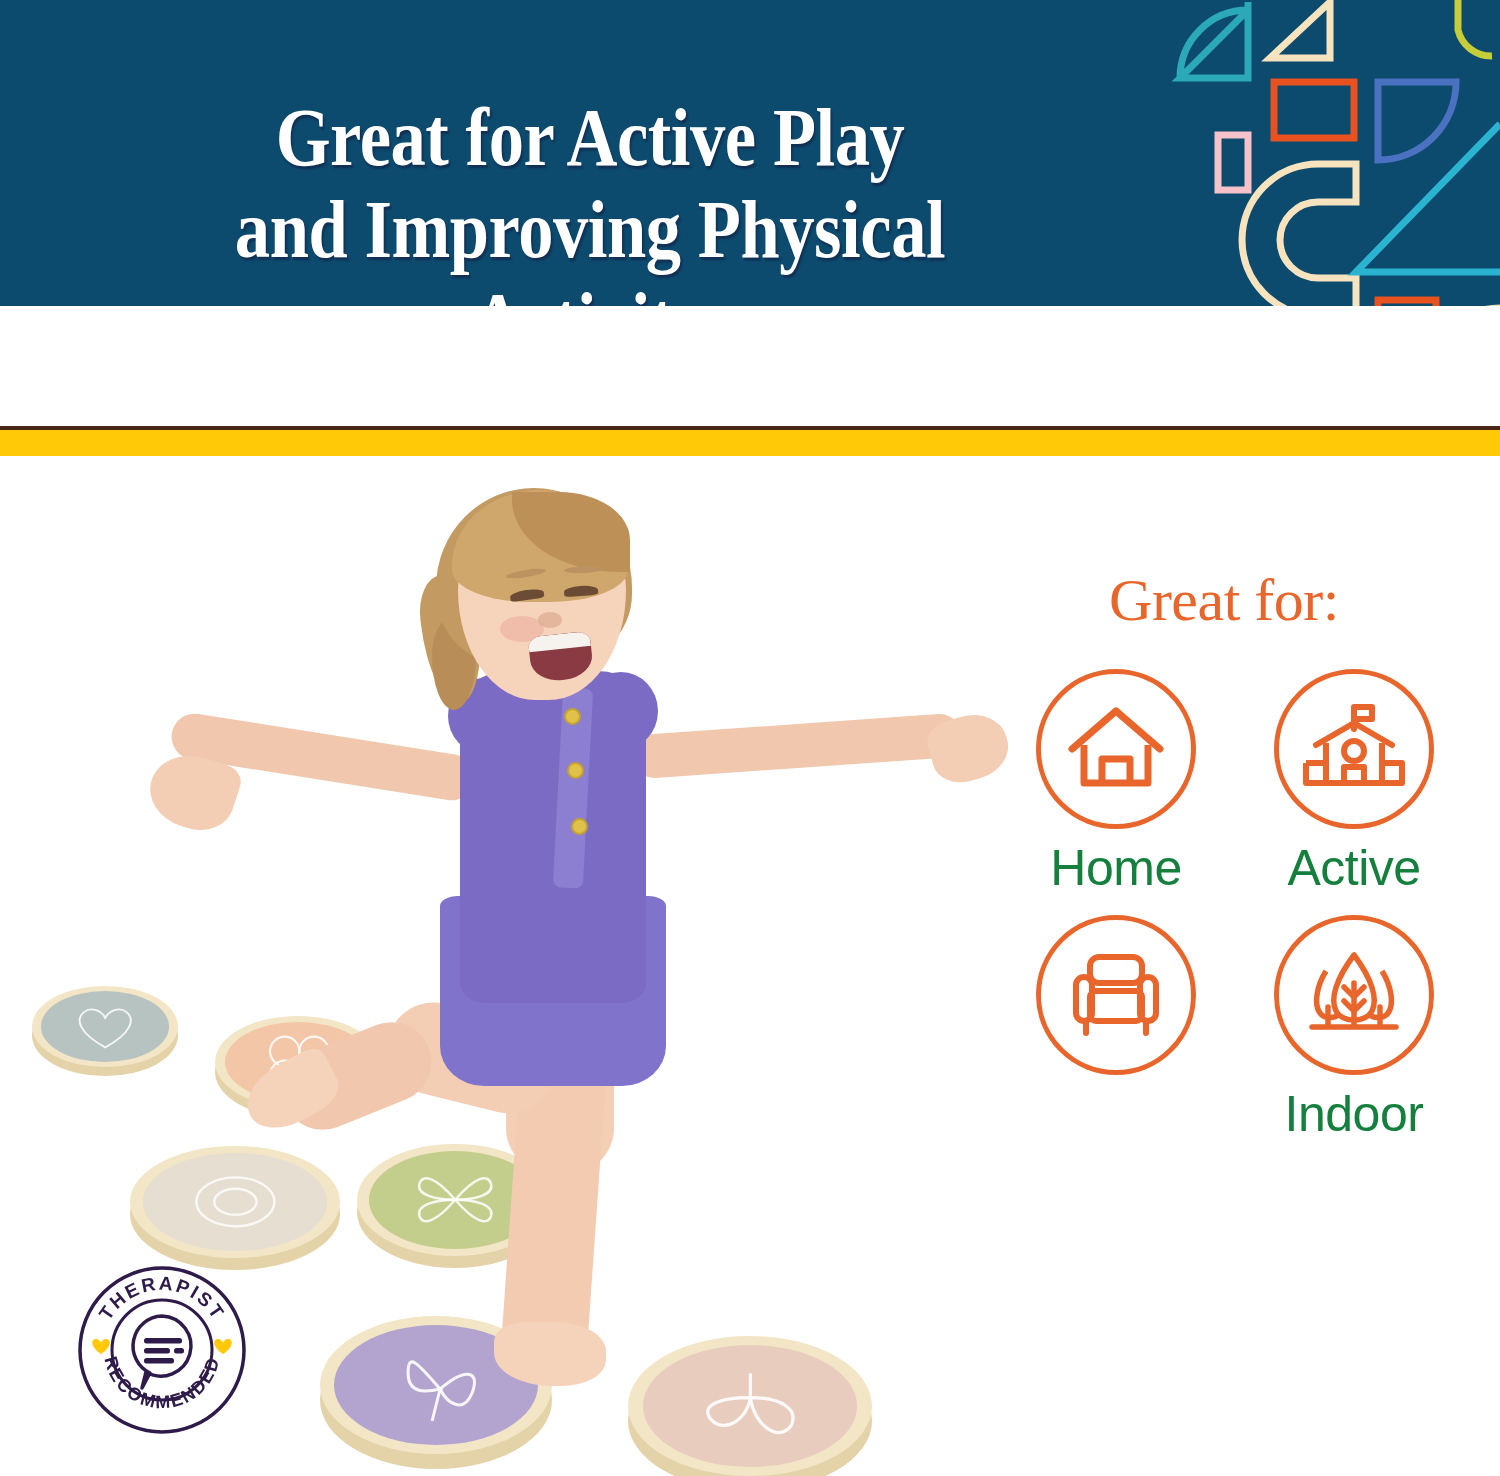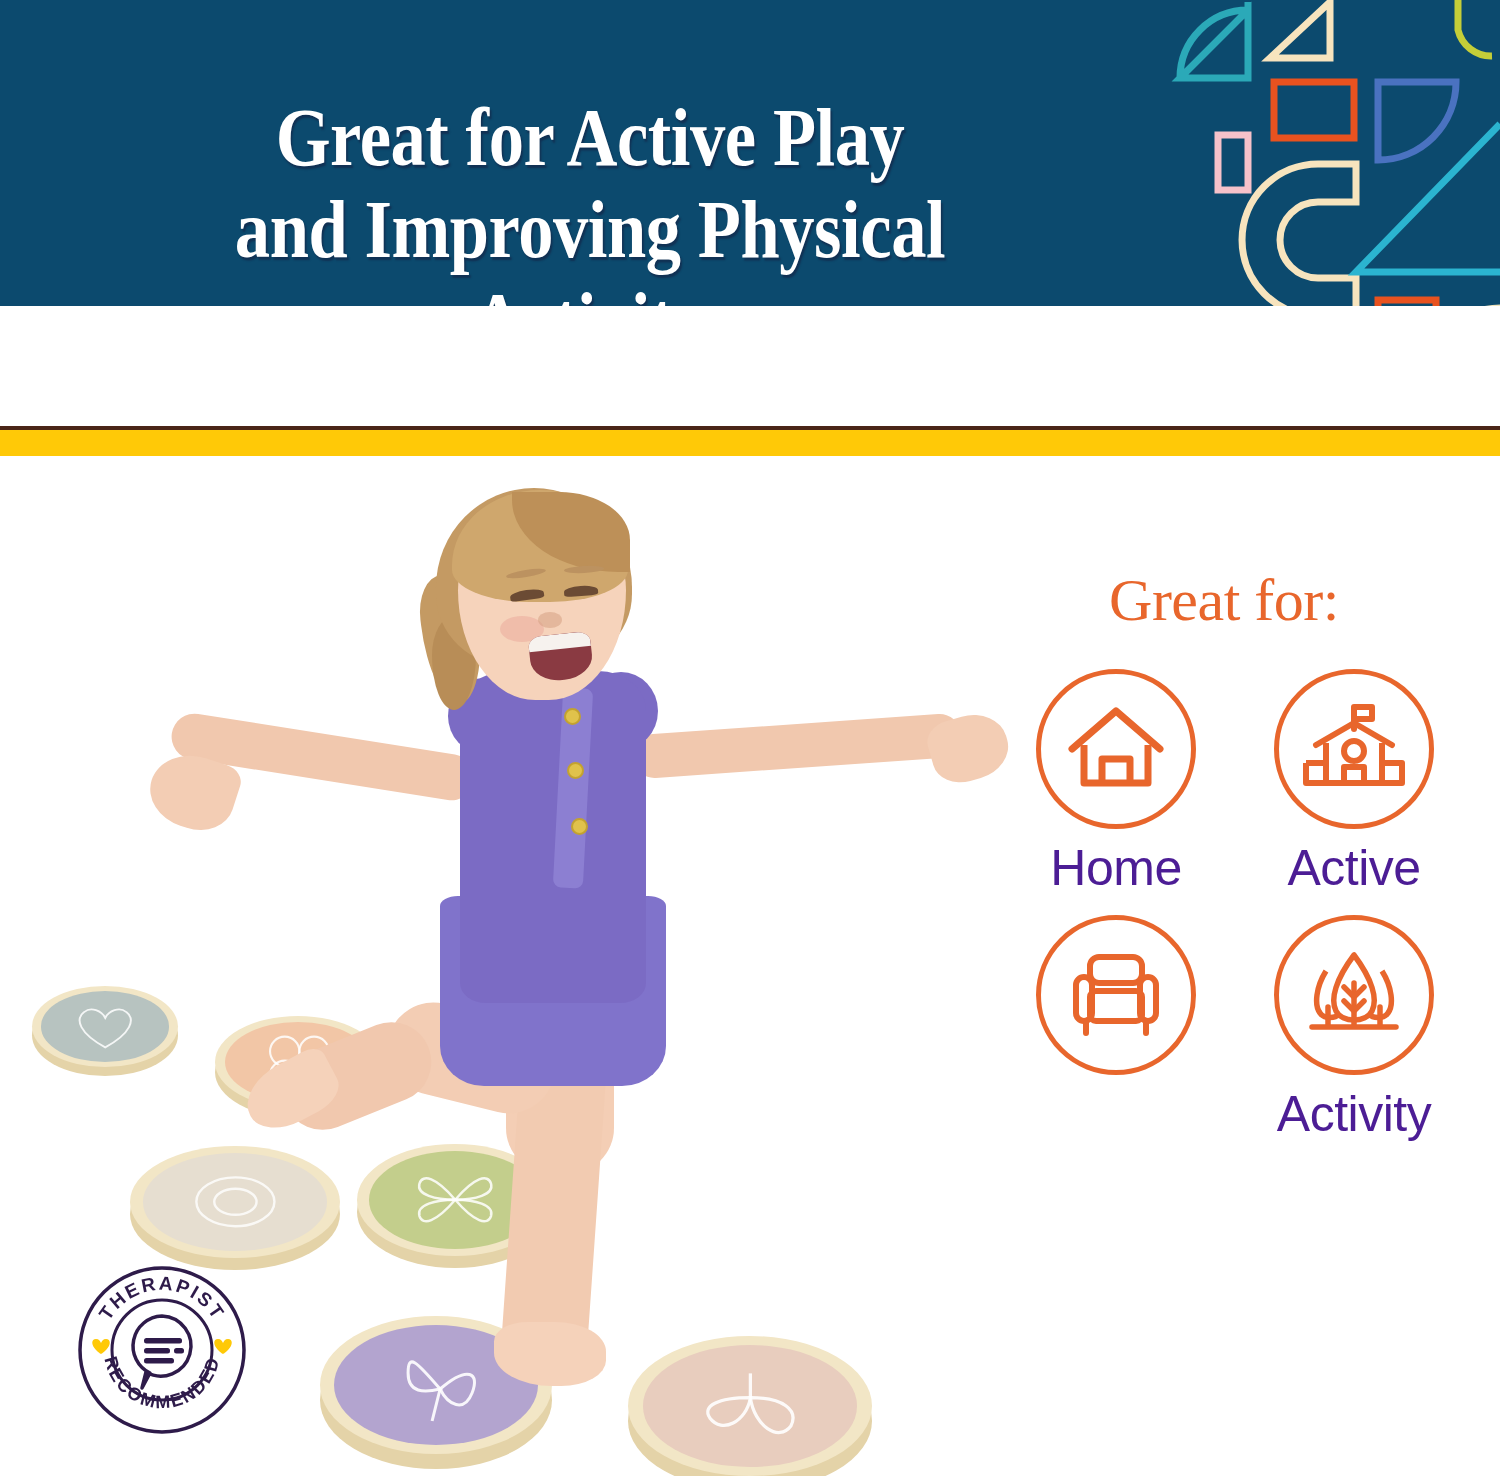--- a/index.html
+++ b/index.html
@@ -149,21 +149,21 @@
     letter-spacing: -0.5px; margin-bottom: 34px; padding-right: 22px;
   }
   .gf-grid { display: flex; flex-wrap: wrap; justify-content: center; gap: 0 26px; }
   .gf-cell { width: 212px; text-align: center; margin-bottom: 18px; }
   .gf-circle {
     width: 160px; height: 160px; margin: 0 auto;
     border: 5px solid #E8662C; border-radius: 50%;
     display: flex; align-items: center; justify-content: center;
   }
   .gf-label {
-    margin-top: 10px; font-size: 50px; color: #4c1d95;
+    margin-top: 10px; font-size: 50px; color: #15803d;
     font-family: "Liberation Sans", sans-serif; letter-spacing: -0.5px;
   }
 
   
   #badge { position: absolute; left: 76px; top: 808px; width: 172px; height: 172px; }
 </style>
 </head>
 <body>
 
 <div id="banner">
@@ -358,21 +358,21 @@
           <svg width="104" height="96" viewBox="0 0 104 96">
             <path d="M52 8 C 34 32 28 52 34 64 C 40 76 64 76 70 64 C 76 52 70 32 52 8 Z" fill="none" stroke="#E8662C" stroke-width="5.5" stroke-linejoin="round"></path>
             <path d="M24 24 C 14 40 12 58 18 66 C 22 72 34 72 38 66" fill="none" stroke="#E8662C" stroke-width="5.5"></path>
             <path d="M80 24 C 90 40 92 58 86 66 C 82 72 70 72 66 66" fill="none" stroke="#E8662C" stroke-width="5.5"></path>
             <path d="M52 36 L52 78" stroke="#E8662C" stroke-width="5.5" stroke-linecap="round"></path>
             <path d="M42 40 L52 50 L62 40 M42 54 L52 64 L62 54" fill="none" stroke="#E8662C" stroke-width="5.5" stroke-linecap="round" stroke-linejoin="round"></path>
             <path d="M26 60 L26 78 M78 60 L78 78" stroke="#E8662C" stroke-width="5.5" stroke-linecap="round"></path>
             <path d="M10 80 L94 80" stroke="#E8662C" stroke-width="5.5" stroke-linecap="round"></path>
           </svg>
         </div>
-        <div class="gf-label">Activity</div>
+        <div class="gf-label">Indoor</div>
       </div>
 
     </div>
   </div>
 
   <svg id="badge" viewBox="0 0 172 172">
     <defs>
       <path id="arcTop" d="M 26 86 A 60 60 0 0 1 146 86" fill="none"></path>
       <path id="arcBot" d="M 28 86 A 58 58 0 0 0 144 86" fill="none"></path>
     </defs>

